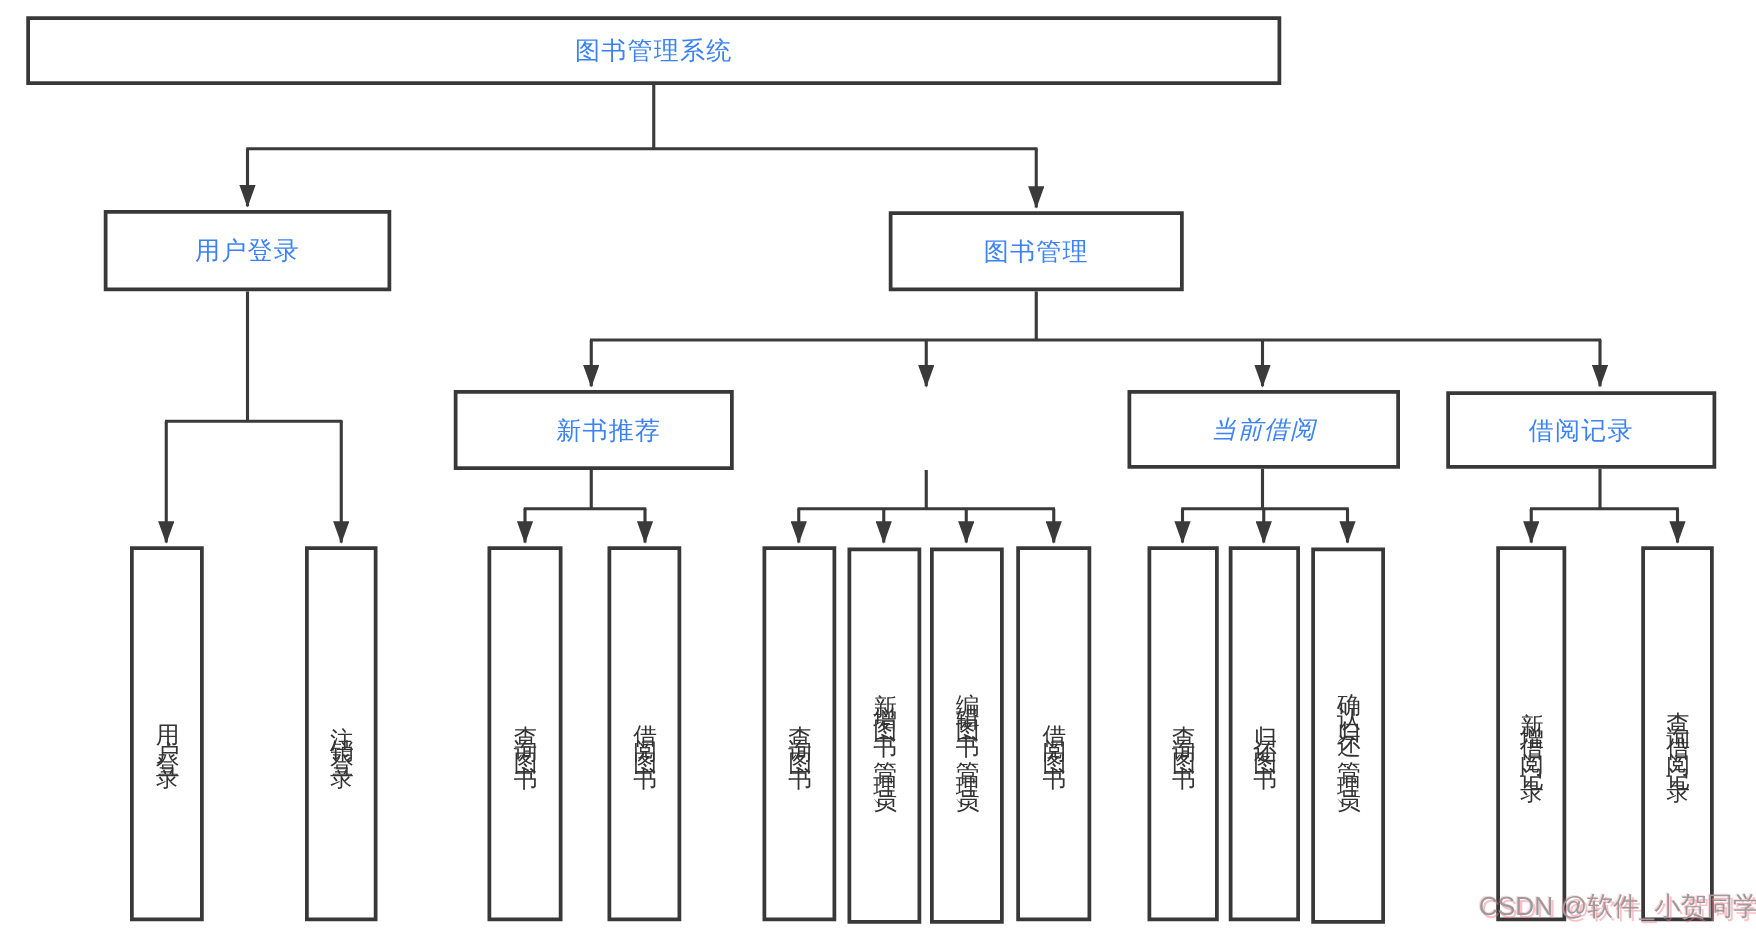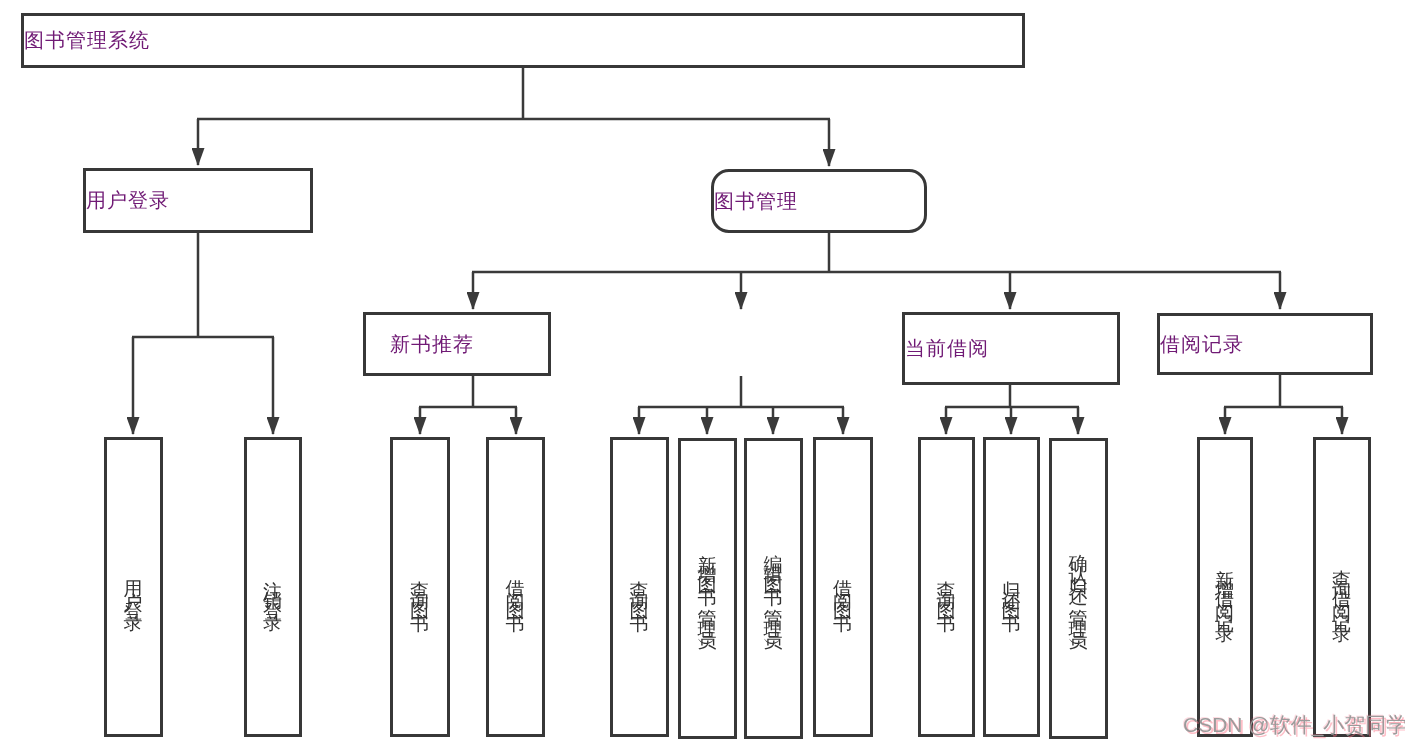--- a/index.html
+++ b/index.html
@@ -10,24 +10,24 @@
     font-family:"Liberation Sans","DejaVu Sans",sans-serif;
     color:#333333;
     overflow:hidden;
   }
   #connectors{position:absolute;left:0;top:0;width:1405px;height:747px;}
   .node{
     position:absolute;
     background:#ffffff;
     border:3px solid #383838;
     box-sizing:border-box;
-    display:flex;align-items:center;justify-content:flex-start;
+    display:flex;align-items:center;justify-content:center;
     font-size:20px;
     letter-spacing:1px;
-    color:#701a75;
+    color:#3b82f6;
     z-index:2;
   }
   .leaf{
     position:absolute;
     background:#ffffff;
     border:3px solid #383838;
     box-sizing:border-box;
     display:flex;align-items:center;justify-content:center;
     z-index:2;
   }
@@ -98,28 +98,28 @@
     </g>
   </svg>
 
   <div class="node" style="left:21px;top:13px;width:1004px;height:55px;">
     <span>图书管理系统</span>
   </div>
 
   <div class="node" style="left:83px;top:168px;width:230px;height:65px;">
     <span>用户登录</span>
   </div>
-  <div class="node" style="left:711px;top:169px;width:216px;height:64px;border-radius:18px;">
+  <div class="node" style="left:711px;top:169px;width:236px;height:64px;">
     <span>图书管理</span>
   </div>
 
-  <div class="node" style="left:363px;top:312px;width:188px;height:64px;padding-left:24px;">
+  <div class="node" style="left:363px;top:312px;width:224px;height:64px;padding-left:24px;">
     <span>新书推荐</span>
   </div>
-  <div class="node" style="left:902px;top:312px;width:218px;height:73px;">
+  <div class="node" style="left:902px;top:312px;width:218px;height:63px;font-style:italic;">
     <span>当前借阅</span>
   </div>
   <div class="node" style="left:1157px;top:313px;width:216px;height:62px;">
     <span>借阅记录</span>
   </div>
 
   <div class="leaf" style="left:104px;top:437px;width:59px;height:300px;">
     <span>用户登录</span>
   </div>
   <div class="leaf" style="left:244px;top:437px;width:58px;height:300px;">

